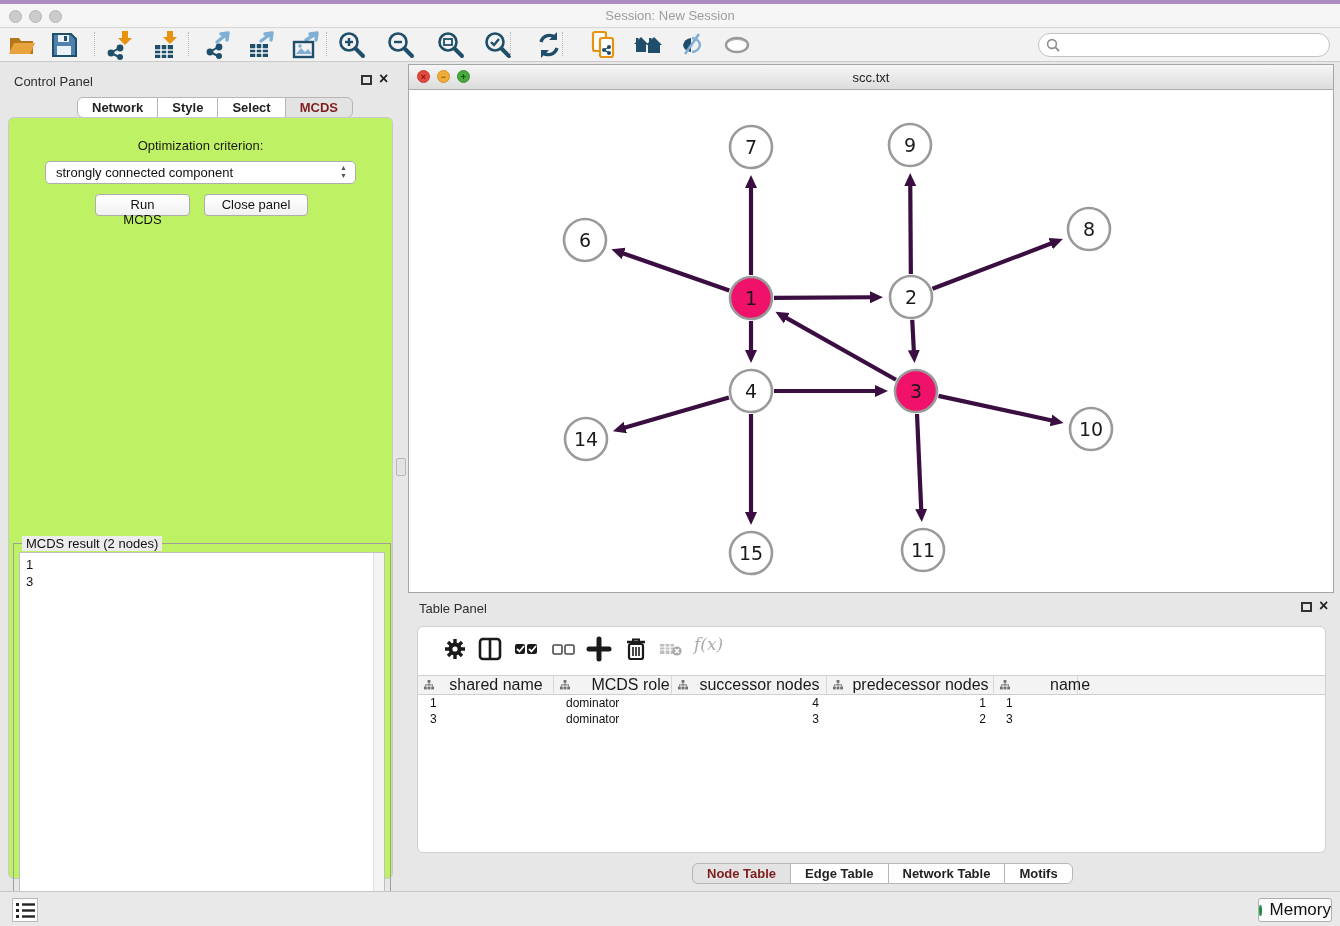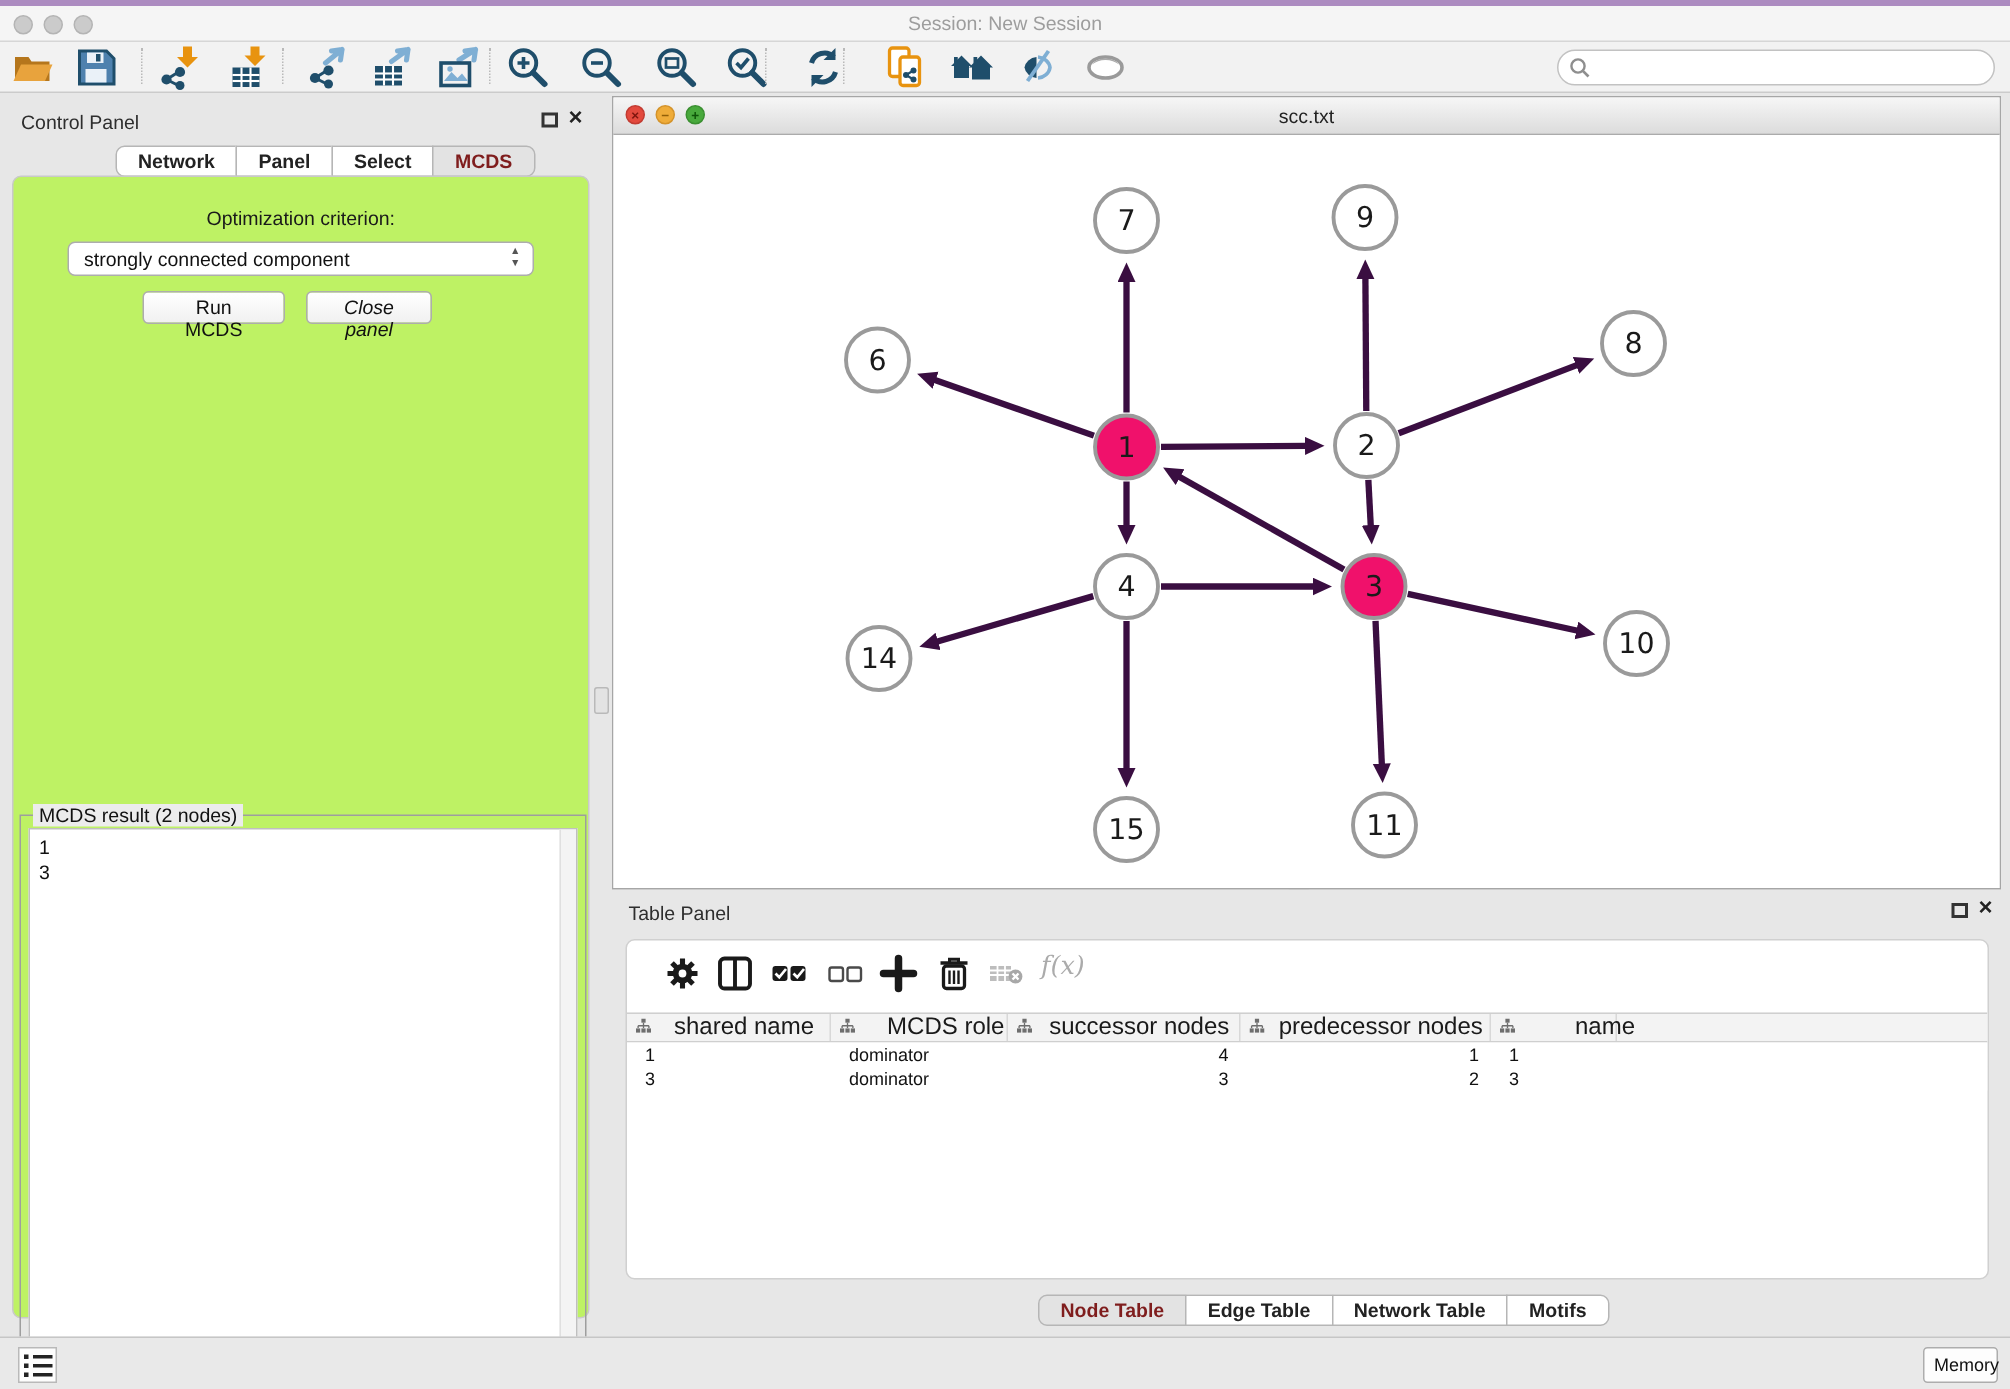--- a/index.html
+++ b/index.html
@@ -48,21 +48,21 @@
     font-size:13px; color:#1A1A1A; }
   #criterion-select { position:absolute; left:36px; top:43px; width:311px; height:23px;
     background:#FFF; border:1px solid #ADADAD; border-radius:5px; font-size:13px;
     color:#111; padding:3px 0 0 10px; cursor:pointer; }
   #criterion-stepper { position:absolute; right:8px; top:2px; font-size:7px;
     color:#555; line-height:8px; text-align:center; }
   .btn { position:absolute; height:22px; background:linear-gradient(#FFFFFF,#F1F1F1);
     border:1px solid #ADADAD; border-radius:4px; font-size:13px; color:#111;
     padding:2px 14px 0; text-align:center; cursor:pointer; }
   #btn-run { left:86px; top:76px; width:95px; }
-  #btn-close { left:195px; top:76px; width:84px;font-style:italic; }
+  #btn-close { left:195px; top:76px; width:104px; }
   #mcds-group { position:absolute; left:4px; top:425px; width:378px; height:377px;
     border:1px solid #9E9E9E; }
   #mcds-legend { position:absolute; left:8px; top:-8px; background:#ECECEC;
     padding:0 4px; font-size:13px; color:#111; }
   #mcds-text-wrap { position:absolute; left:5px; top:8px; width:366px; height:362px;
     background:#FFF; border:1px solid #BFBFBF; }
   #mcds-text { position:absolute; left:6px; top:3px; font-size:13px; color:#111;
     line-height:17px; white-space:pre; }
   #mcds-scroll { position:absolute; right:0; top:0; width:11px; height:100%;
     background:#F4F4F4; border-left:1px solid #E0E0E0; }
@@ -105,23 +105,23 @@
   .tr { display:flex; height:16px; background:#FFF; }
   .td { font-size:12px; color:#111; padding:1px 10px 0 12px; white-space:nowrap; }
   .td.right { text-align:right; padding-right:8px; }
   #tp-tabs { left:284px; top:268px; }
 
   
   #statusbar { left:0; top:891px; width:1340px; height:35px; background:#E9E9E9;
     border-top:1px solid #C6C6C6; }
   #list-btn { position:absolute; left:12px; top:6px; width:26px; height:24px;
     background:#FDFDFD; border:1px solid #B9B9B9; cursor:pointer; padding:2px 0 0 2px; }
-  #memory-btn { position:absolute; right:8px; top:6px; width:50px; height:24px;
+  #memory-btn { position:absolute; right:8px; top:6px; width:74px; height:24px;
     background:#FDFDFD; border:1px solid #ADADAD; border-radius:3px; cursor:pointer;
-    display:flex; align-items:center; justify-content:center; gap:8px; font-size:12px; color:#111; }
+    display:flex; align-items:center; justify-content:center; gap:8px; font-size:17px; color:#111; }
   #memory-dot { width:11px; height:11px; border-radius:50%; background:#1E8E3E; }
 </style>
 </head>
 <body>
 
 <div id="purple-strip" class="abs"></div>
 <div id="titlebar" class="abs">
   <span class="traffic" style="left:9px"></span>
   <span class="traffic" style="left:29px"></span>
   <span class="traffic" style="left:49px"></span>
@@ -285,21 +285,21 @@
       </svg>
   </span>
 </div>
 
 <div id="control-panel" class="abs">
   <span id="cp-title" class="panel-title">Control Panel</span>
   <span id="cp-float" class="float-icon"></span>
   <span id="cp-close" class="close-icon">×</span>
   <div id="cp-tabs" class="tabrow">
       <div class="tab">Network</div>
-      <div class="tab">Panel</div>
+      <div class="tab">Style</div>
       <div class="tab">Select</div>
       <div class="tab active">MCDS</div>
     </div>
   <div id="cp-body">
     <div id="opt-label">Optimization criterion:</div>
     <div id="criterion-select">
       <span>strongly connected component</span>
       <span id="criterion-stepper">▲<br>▼</span>
     </div>
     <div id="btn-run" class="btn">Run MCDS</div>

